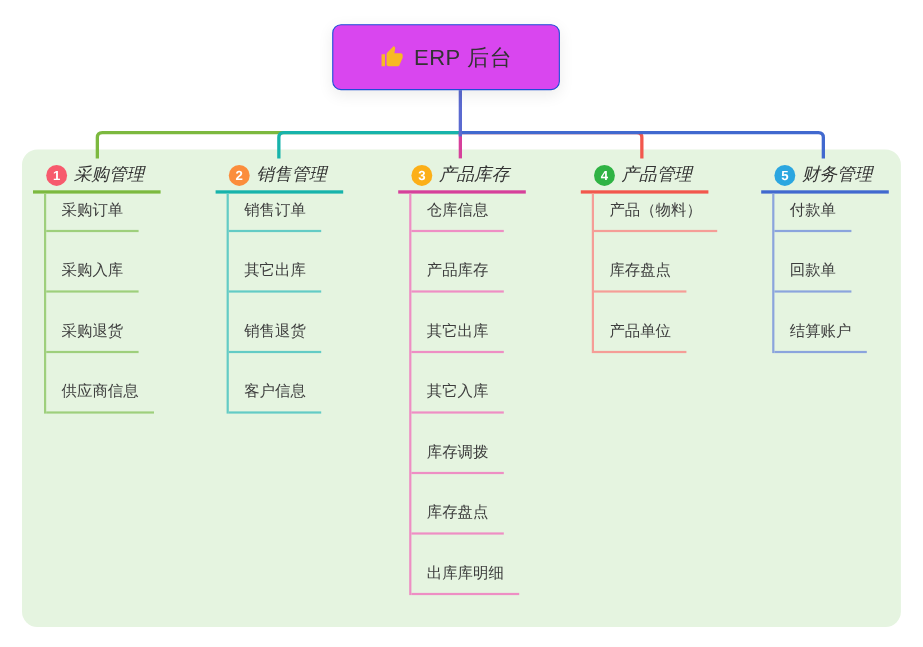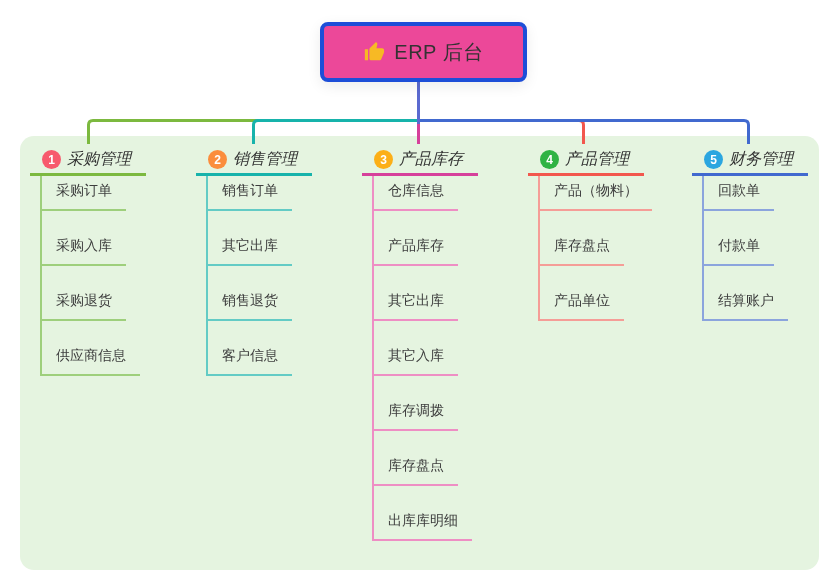--- a/index.html
+++ b/index.html
@@ -9,22 +9,22 @@
 
   
   .panel { position:absolute; left:20px; top:136px; width:799px; height:434px;
     border-radius:14px; z-index:1; }
 
   
   .connectors { position:absolute; left:0; top:0; width:839px; height:588px;
     z-index:2; pointer-events:none; }
 
   
-  .root-node { position:absolute; left:320px; top:22px; width:207px; height:60px;
-    background:#ec4899; border:4px solid #1d4ed8; border-radius:8px;
+  .root-node { position:absolute; left:302px; top:22px; width:207px; height:60px;
+    background:#d946ef; border:1px solid #1d4ed8; border-radius:8px;
     box-shadow:0 4px 14px rgba(0,0,0,0.08);
     display:flex; align-items:center; justify-content:center; gap:9px;
     z-index:3; cursor:pointer; }
   .root-node .label { font-size:20px; color:#333333; letter-spacing:0.5px; }
 
   
   .branch { position:absolute; top:150px; width:116px; z-index:3; }
   .branch .title-row { display:flex; align-items:center; gap:6px;
     padding:0 0 4px 12px; height:26px;
     border-bottom:3px solid var(--line-color); cursor:pointer; white-space:nowrap; }
@@ -118,19 +118,19 @@
         <li>产品单位</li>
       </ul>
   </div>
 
   <div class="branch" style="left: 692px; --line-color: #4169cf; --tint-color: #8ba4dd; --badge-color: #2ba6e0;">
     <div class="title-row">
       <span class="badge">5</span>
       <span class="title">财务管理</span>
     </div>
     <ul class="children">
+        <li>付款单</li>
         <li>回款单</li>
-        <li>付款单</li>
         <li>结算账户</li>
       </ul>
   </div>
 
 </div>
 
 </body></html>

